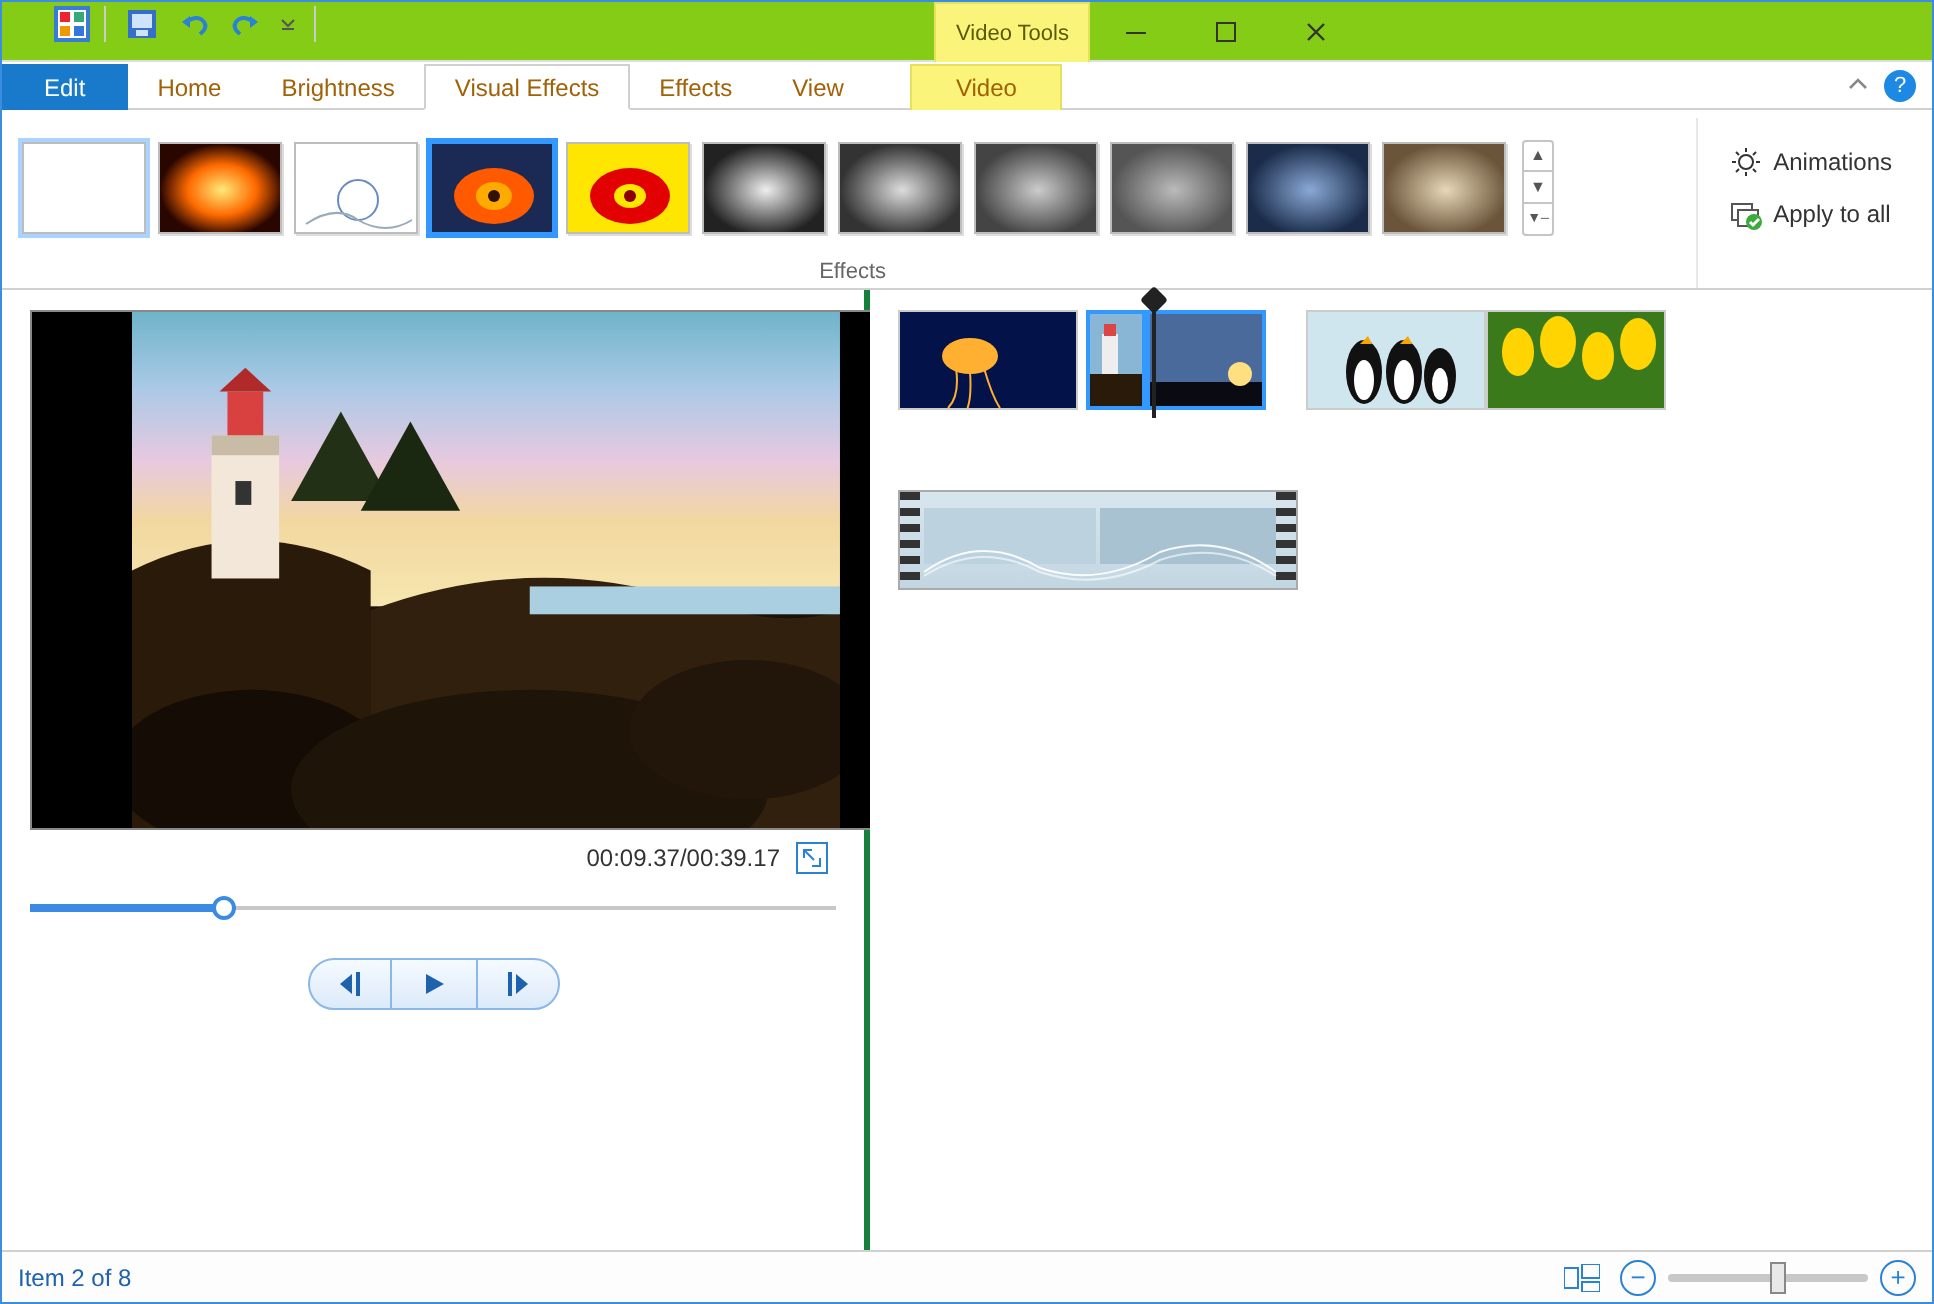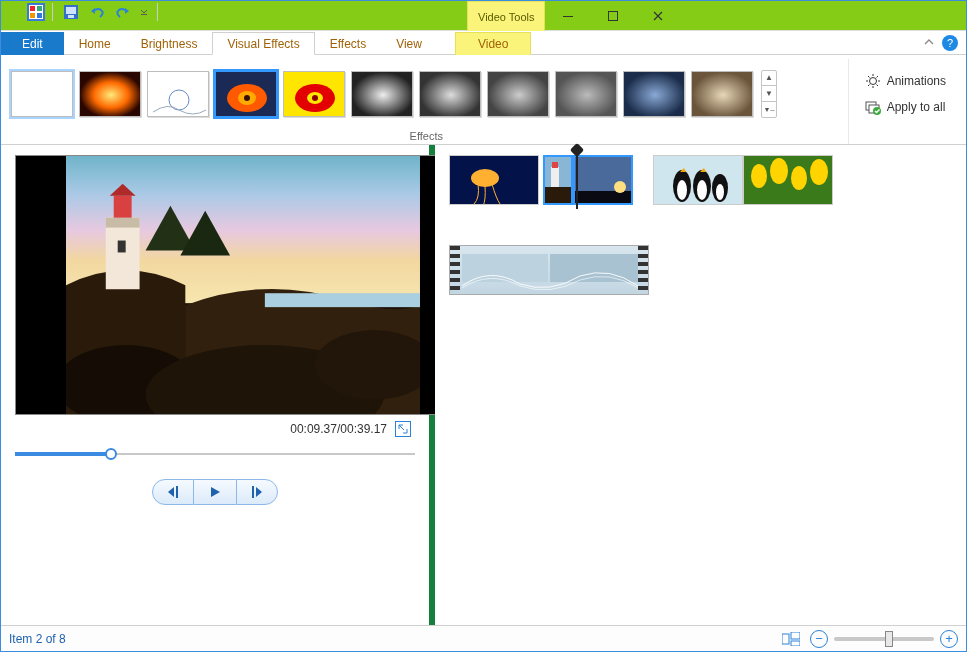--- a/index.html
+++ b/index.html
@@ -172,21 +172,21 @@
   .side-btn { display:flex; align-items:center; gap:6px; font-size:12px; color:#333; padding:2px 4px; cursor:pointer;}
 
   
   .content {
     flex: 1;
     display: flex;
     min-height: 0;
   }
   .preview-pane {
     width: 434px;
-    border-right: 6px solid #15803d;
+    border-right: 3px solid #15803d;
     display: flex; flex-direction: column;
     padding: 10px 14px 10px 14px;
     background:#fff;
     text-align:right;
   }
   .video-frame {
     width: 456px; height: 260px;
     background: #000;
     border: 1px solid #888;
     align-self: flex-start;

